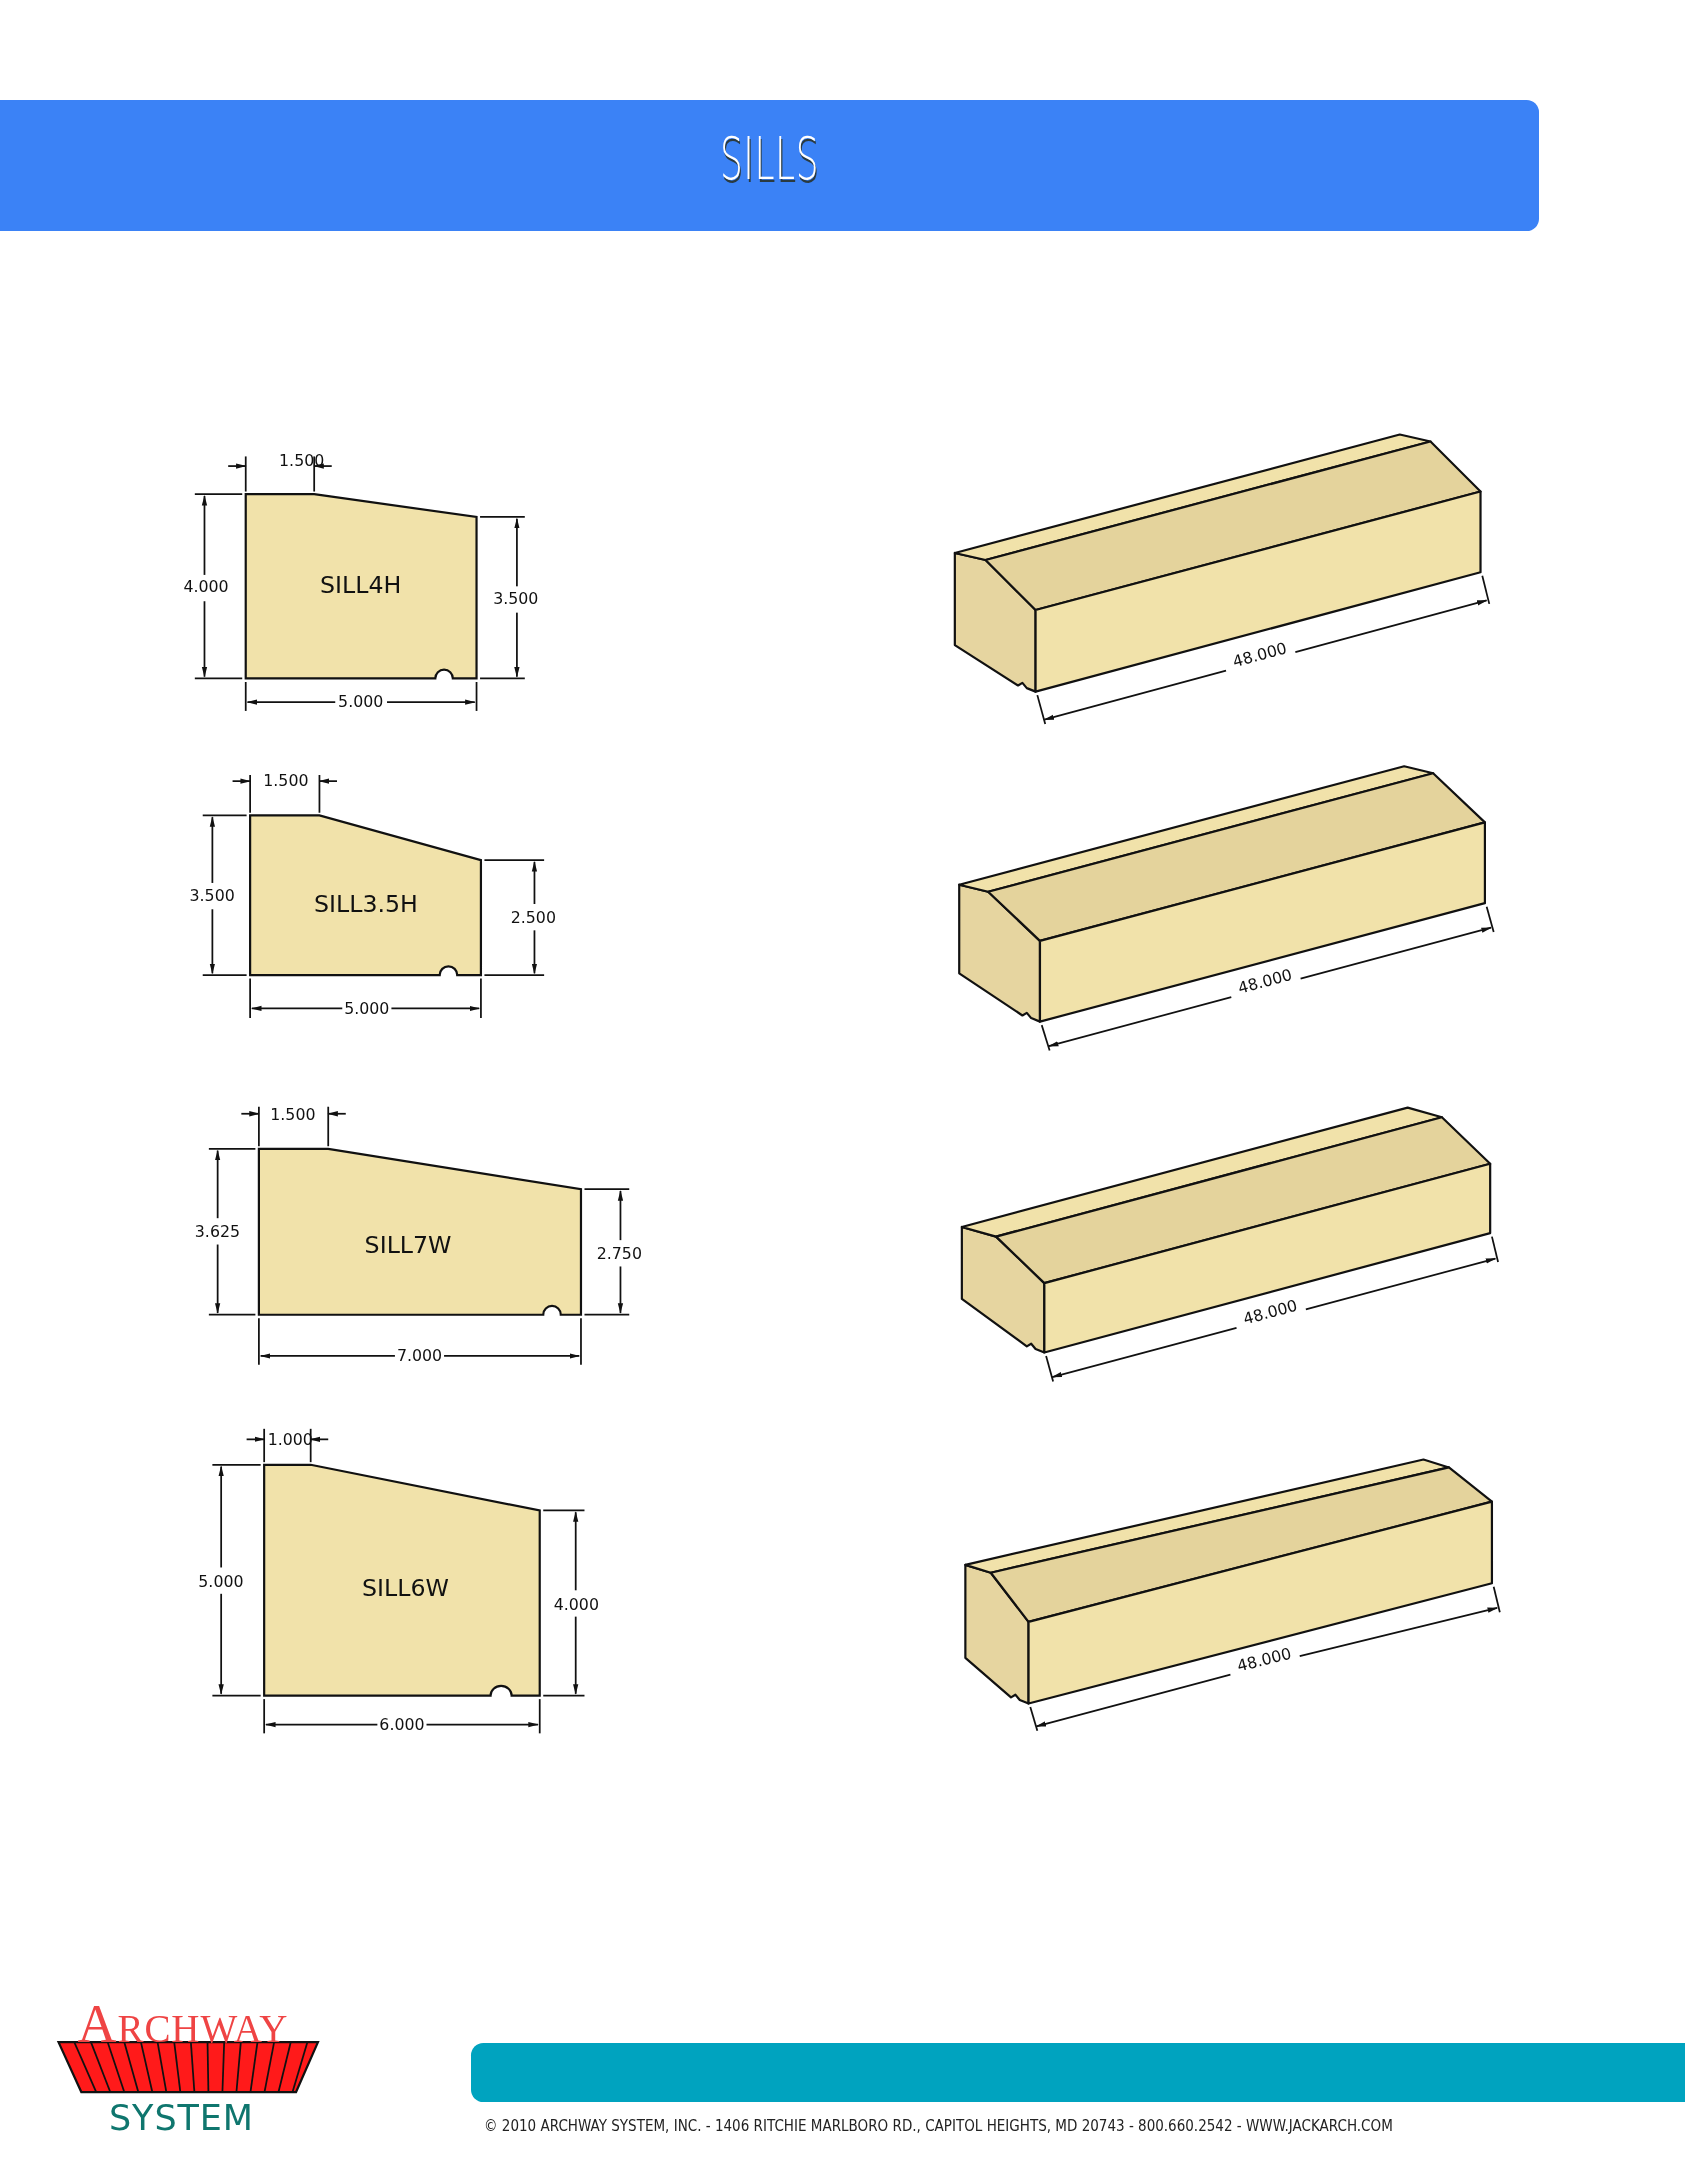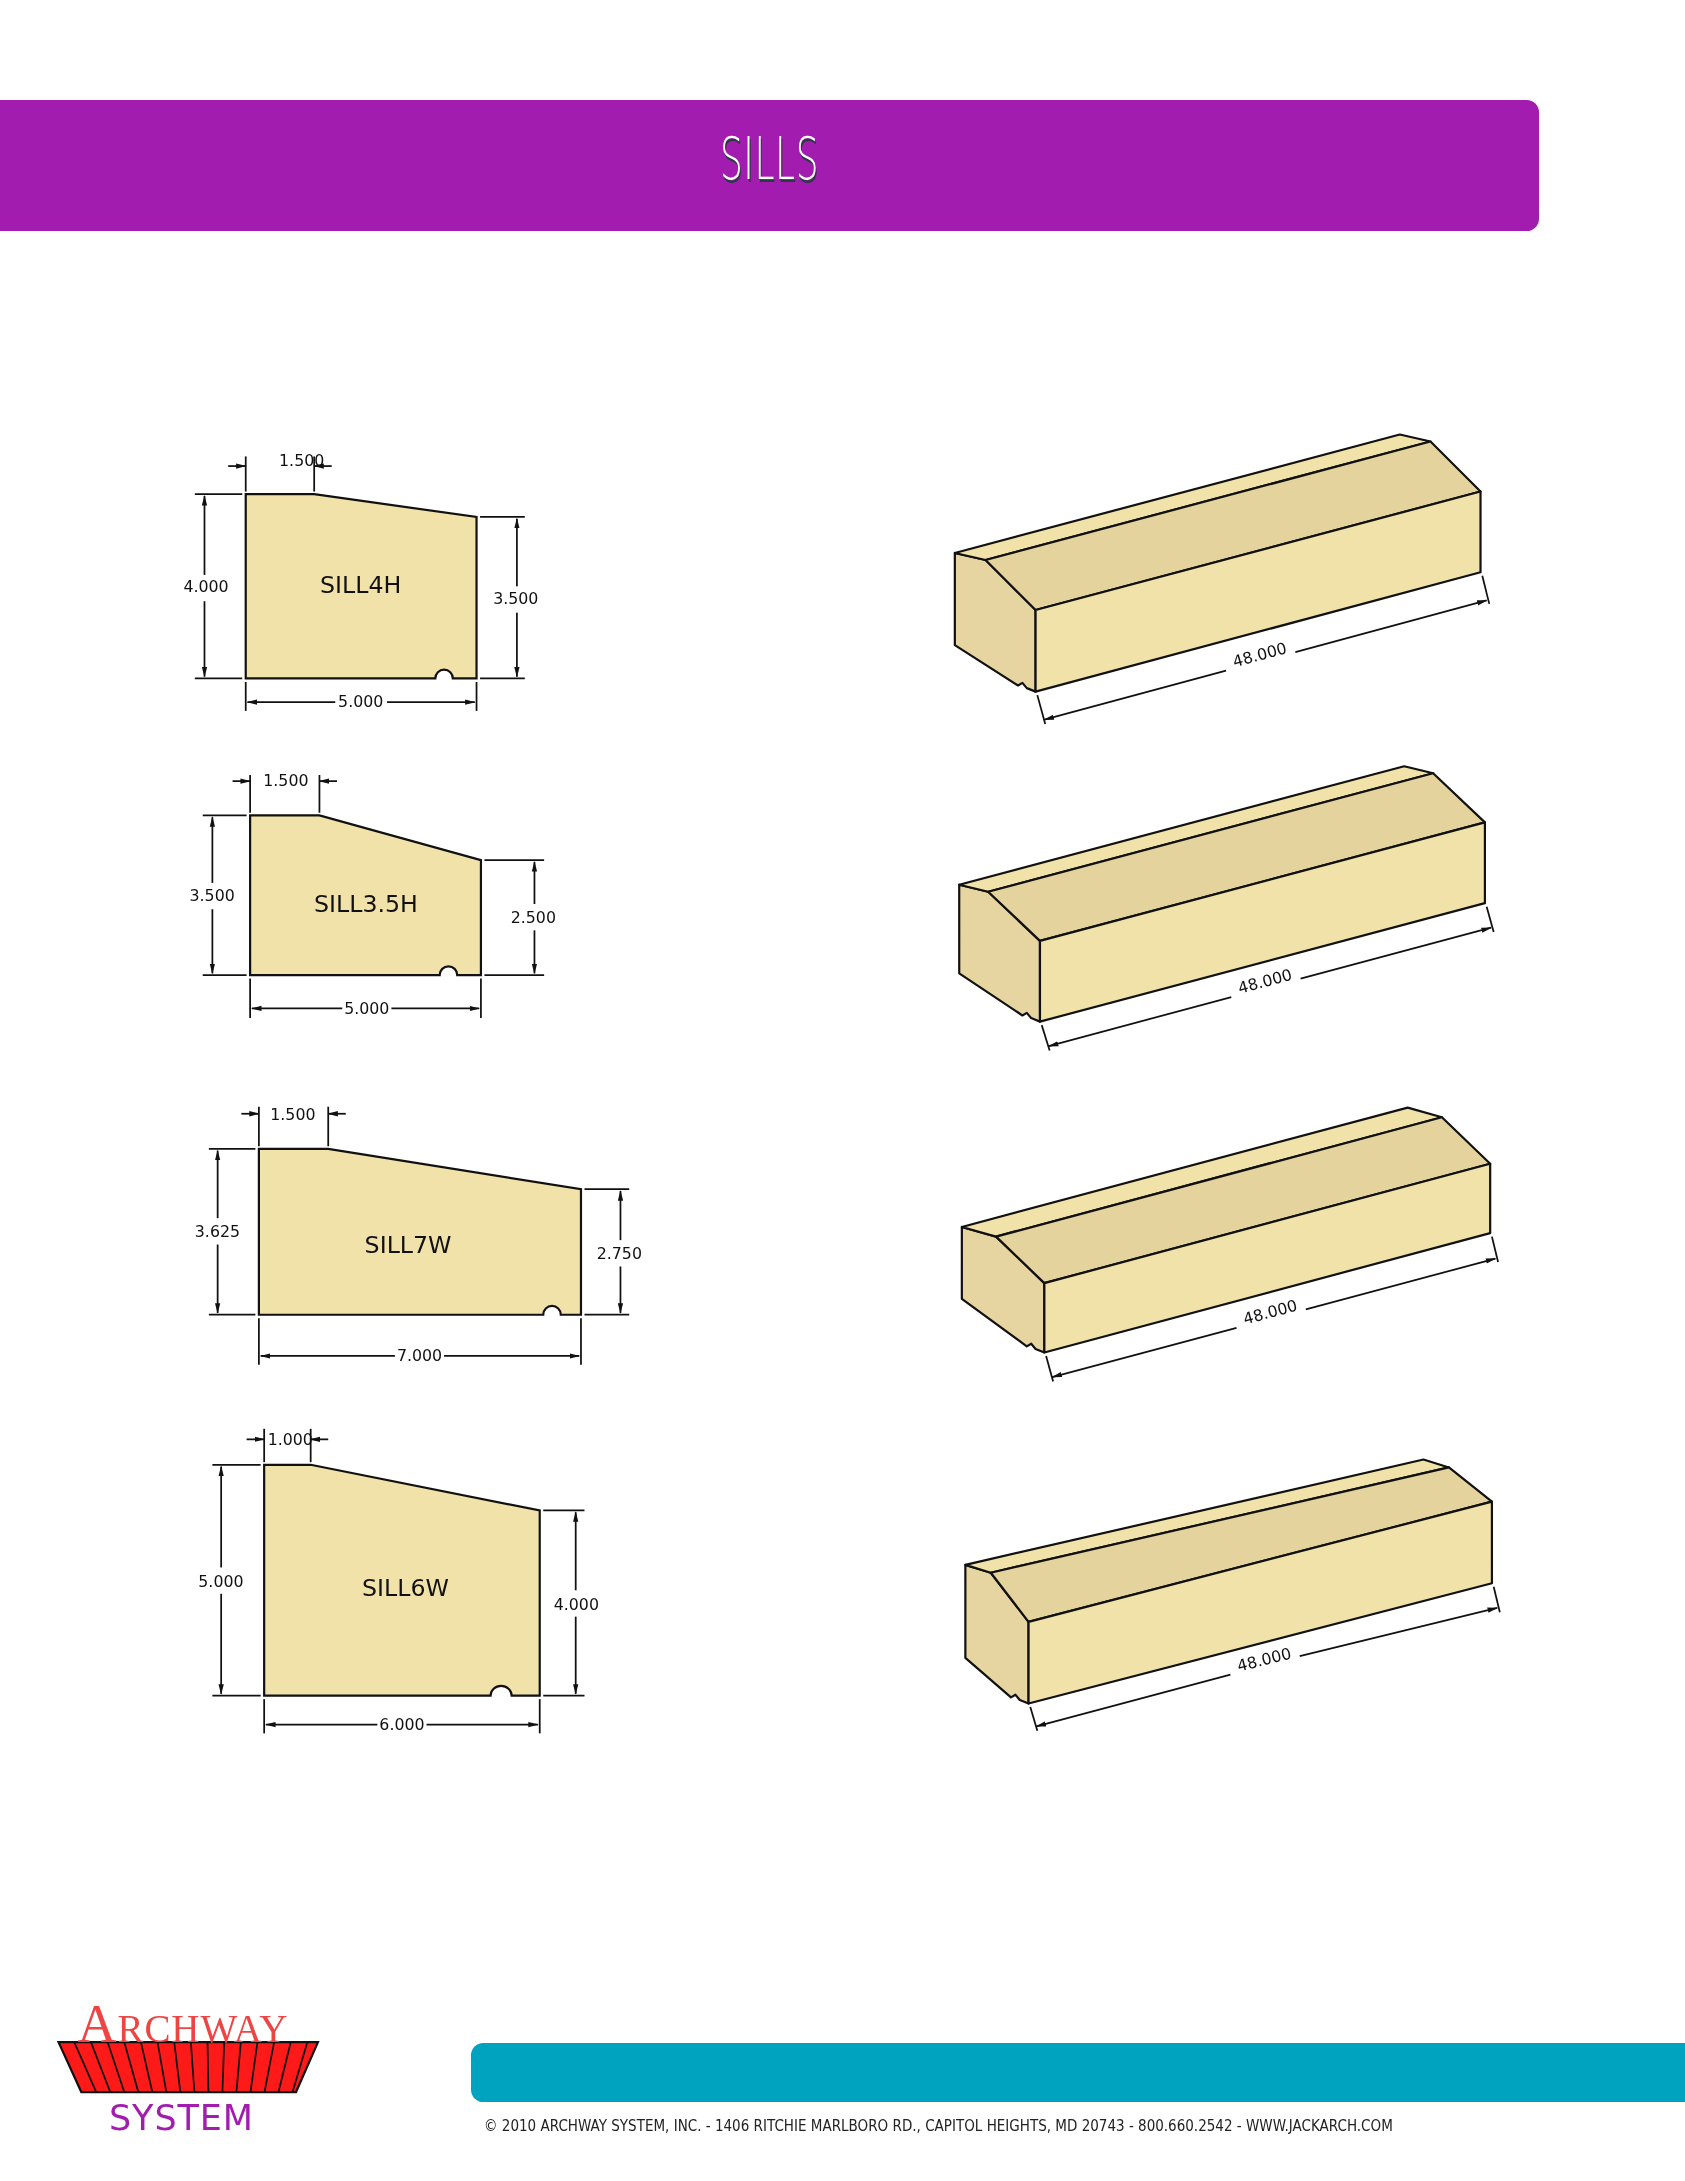--- a/index.html
+++ b/index.html
@@ -1,25 +1,25 @@
 <!DOCTYPE html>
 <html style="font-size:14px"><head>
 <meta charset="utf-8">
 <style>
   html, body { margin:0; padding:0; background:#ffffff; }
   body { width:1685px; height:2181px; position:relative; overflow:hidden; font-family:"DejaVu Sans", sans-serif; }
-  .header-band { position:absolute; left:0; top:100px; width:1539px; height:131px; background:#a21caf; border-radius:0 12.3px 12.3px 0; }
+  .header-band { position:absolute; left:0; top:100px; width:1539px; height:131px; background:#3b82f6; border-radius:0 12.3px 12.3px 0; }
   .header-title { position:absolute; left:0; right:0; top:24.6px; text-align:center; color:#ffffff; font-family:"DejaVu Sans", sans-serif; font-size:58px; letter-spacing:0.9px; transform:scaleX(0.62); text-shadow:1.8px 2.6px 0 #2a3a40; font-weight:300; }
   .drawing { position:absolute; left:0; top:0; }
   .footer-bar { position:absolute; left:471px; top:2043px; width:1214px; height:59px; background:#00a3bf; border-radius:12.3px 0 0 12.3px; }
   .footer-text { position:absolute; left:484px; top:2117px; font-family:"DejaVu Sans", sans-serif; font-size:15px; color:#222; letter-spacing:0px; transform:scaleX(0.9); transform-origin:left top; white-space:nowrap; }
   .logo { position:absolute; left:53px; top:1993px; width:281px; height:149px; }
   .logo-top { position:absolute; left:24.6px; top:0px; font-family:"Liberation Serif", serif; font-size:39px; color:#ef4444; letter-spacing:0.9px; white-space:nowrap; }
   .logo-top .big { font-size:54px; }
-  .logo-bottom { position:absolute; left:56px; top:105px; font-family:"DejaVu Sans", sans-serif; font-size:35px; color:#a21caf; letter-spacing:0.9px; white-space:nowrap; }
+  .logo-bottom { position:absolute; left:56px; top:105px; font-family:"DejaVu Sans", sans-serif; font-size:35px; color:#0f766e; letter-spacing:0.9px; white-space:nowrap; }
   .logo-band { position:absolute; left:0; top:0; }
   svg text { font-family:"DejaVu Sans", sans-serif; }
 </style>
 </head>
 <body>
 
 <div class="header-band">
   <div class="header-title">SILLS</div>
 </div>
 

